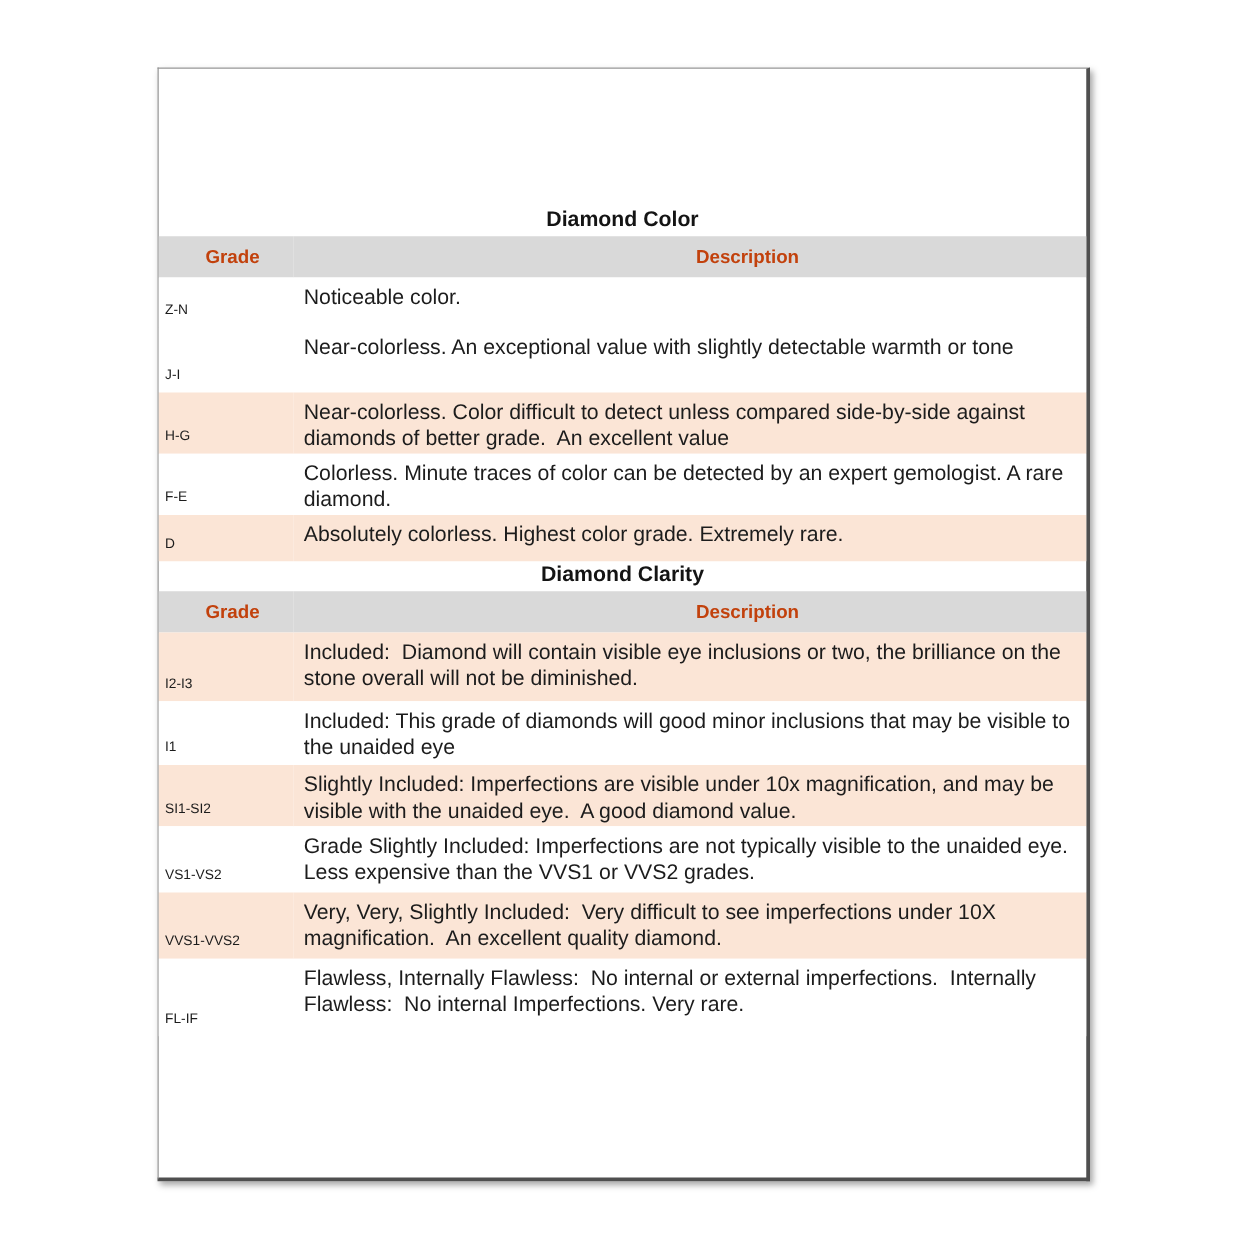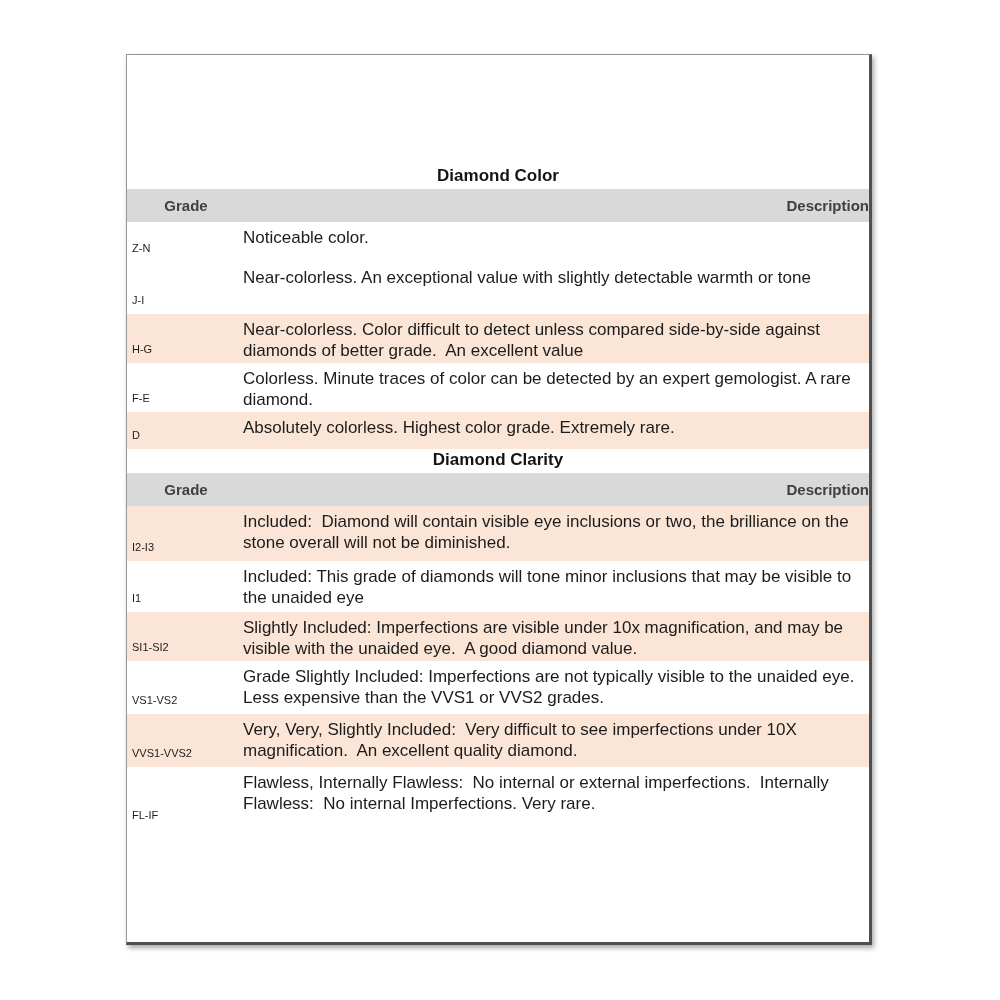--- a/index.html
+++ b/index.html
@@ -44,25 +44,25 @@
   }
   .tbl-title.second{}
   table{
     border-collapse:collapse;
     width:100%;
     table-layout:fixed;
   }
   col.c-grade{width:108px;}
   tr.head{height:33px;background:var(--color-header_row);}
   th{
-    font-size:15px;font-weight:bold;color:#404040;
+    font-size:15px;font-weight:bold;color:#c2410c;
     vertical-align:middle;padding:0;
   }
   th.g{text-align:center;padding-left:10px;}
-  th.d{text-align:right;padding-left:92px;}
+  th.d{text-align:center;padding-left:92px;}
   td{padding:0;}
   td.g{
     vertical-align:bottom;
     font-size:11px;
     padding:0 0 5px 5px;
     line-height:17px;
     white-space:nowrap;
   }
   td.d{
     vertical-align:top;
@@ -132,21 +132,21 @@
             <th class="d">Description</th>
           </tr>
         </thead>
         <tbody>
           <tr class="shaded" style="height:55px">
             <td class="g">I2-I3</td>
             <td class="d">Included:  Diamond will contain visible eye inclusions or two, the brilliance on the stone overall will not be diminished.</td>
           </tr>
           <tr class="plain" style="height:51px">
             <td class="g">I1</td>
-            <td class="d">Included: This grade of diamonds will tone minor inclusions that may be visible to the unaided eye</td>
+            <td class="d">Included: This grade of diamonds will good minor inclusions that may be visible to the unaided eye</td>
           </tr>
           <tr class="shaded" style="height:49px">
             <td class="g">SI1-SI2</td>
             <td class="d">Slightly Included: Imperfections are visible under 10x magnification, and may be visible with the unaided eye.  A good diamond value.</td>
           </tr>
           <tr class="plain" style="height:53px">
             <td class="g">VS1-VS2</td>
             <td class="d">Grade Slightly Included: Imperfections are not typically visible to the unaided eye.  Less expensive than the VVS1 or VVS2 grades.</td>
           </tr>
           <tr class="shaded" style="height:53px">

